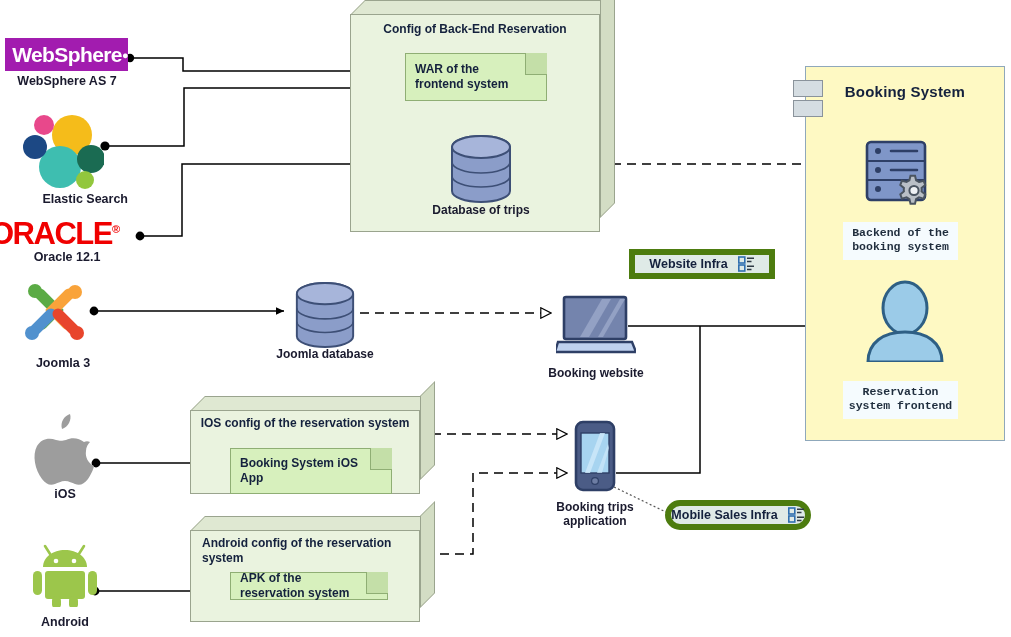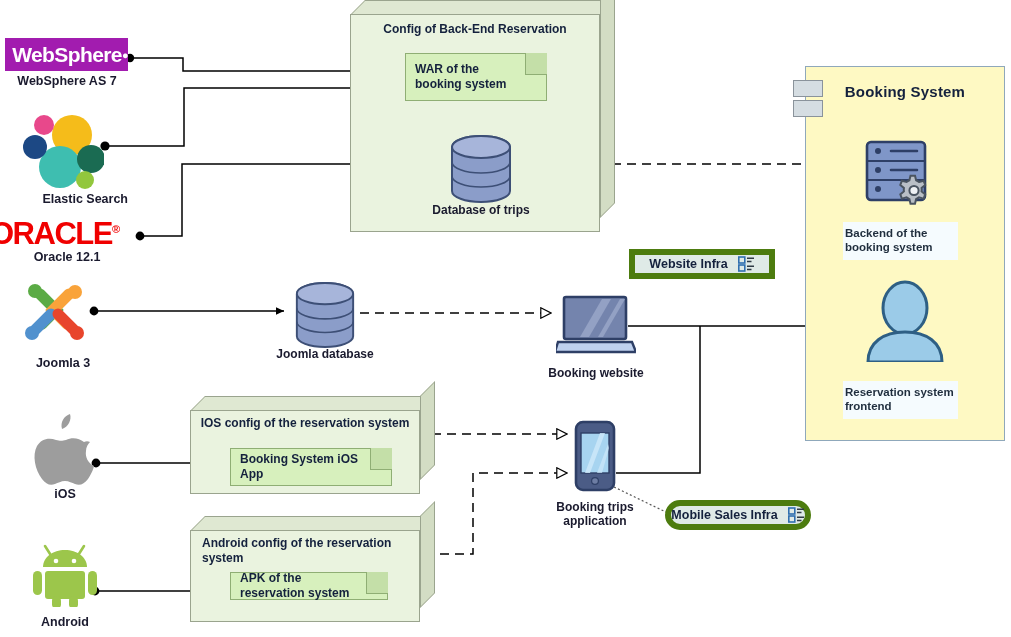--- a/index.html
+++ b/index.html
@@ -93,25 +93,26 @@
   .comp-tab{
     position:absolute;
     width:30px;height:17px;
     background:#d5dde2;
     border:1.4px solid #8a939b;
     box-sizing:border-box;
   }
   .cap{
     position:absolute;
     background:#f5fbfe;
-    text-align:left;
+    text-align:center;
     font-size:11.5px;font-weight:bold;color:#1f2d3d;
     line-height:1.25;
     padding:4px 2px;
     box-sizing:border-box;
+    font-family:Liberation Mono, monospace;
   }
 
   
   .chip{
     position:absolute;
     background:#dfeae7;
     border:6px solid #4d7c0f;
     box-sizing:border-box;
     display:flex;align-items:center;justify-content:center;
     gap:10px;
@@ -281,39 +282,39 @@
   <div class="pkg" style="left:350px;top:0px;width:265px;height:232px;">
     <div class="top" style="left:0px;top:0px;width:250px;height:15px;transform:skewX(-45deg);transform-origin:bottom left;"></div>
     <div class="side" style="left:250px;top:0px;width:15px;height:218px;transform:skewY(-45deg);transform-origin:top left;"></div>
     <div class="front" style="left:0px;top:14px;width:250px;height:218px;"></div>
     <div class="title" style="left:0px;top:22px;width:250px;">Config of Back-End Reservation</div>
   </div>
 
   <div class="artifact" style="left:405px;top:53px;width:142px;height:48px;">
     <div class="body"></div>
     <div class="fold"></div>
-    <div class="txt">WAR of the booking system</div>
+    <div class="txt">WAR of the frontend system</div>
   </div>
 
   <svg class="node" style="left:447px;top:134px;" width="68" height="70" viewBox="0 0 68 70">
     <ellipse cx="34" cy="13" rx="29" ry="11" fill="#9aaad3" stroke="#3d4f76" stroke-width="2"></ellipse>
     <path d="M5,13 L5,57 A29,11 0 0 0 63,57 L63,13" fill="#8b9dc9" stroke="#3d4f76" stroke-width="2"></path>
     <path d="M5,28 A29,11 0 0 0 63,28" fill="none" stroke="#3d4f76" stroke-width="1.6"></path>
     <path d="M5,42 A29,11 0 0 0 63,42" fill="none" stroke="#3d4f76" stroke-width="1.6"></path>
     <ellipse cx="34" cy="13" rx="29" ry="11" fill="#a7b5da" stroke="#3d4f76" stroke-width="2"></ellipse>
   </svg>
   <div class="lbl" style="left:401px;top:203px;width:160px;">Database of trips</div>
 
   <div class="pkg" style="left:190px;top:396px;width:245px;height:98px;">
     <div class="top" style="left:0px;top:0px;width:230px;height:15px;transform:skewX(-45deg);transform-origin:bottom left;"></div>
     <div class="side" style="left:230px;top:0px;width:15px;height:84px;transform:skewY(-45deg);transform-origin:top left;"></div>
     <div class="front" style="left:0px;top:14px;width:230px;height:84px;"></div>
     <div class="title" style="left:8px;top:20px;width:214px;">IOS config of the reservation system</div>
   </div>
-  <div class="artifact" style="left:230px;top:448px;width:162px;height:38px;">
+  <div class="artifact" style="left:230px;top:448px;width:162px;height:46px;">
     <div class="body"></div>
     <div class="fold"></div>
     <div class="txt">Booking System iOS App</div>
   </div>
 
   <div class="pkg" style="left:190px;top:516px;width:245px;height:106px;">
     <div class="top" style="left:0px;top:0px;width:230px;height:15px;transform:skewX(-45deg);transform-origin:bottom left;"></div>
     <div class="side" style="left:230px;top:0px;width:15px;height:92px;transform:skewY(-45deg);transform-origin:top left;"></div>
     <div class="front" style="left:0px;top:14px;width:230px;height:92px;"></div>
     <div class="title" style="left:12px;top:20px;width:200px;text-align:left;">Android config of the reservation system</div>

